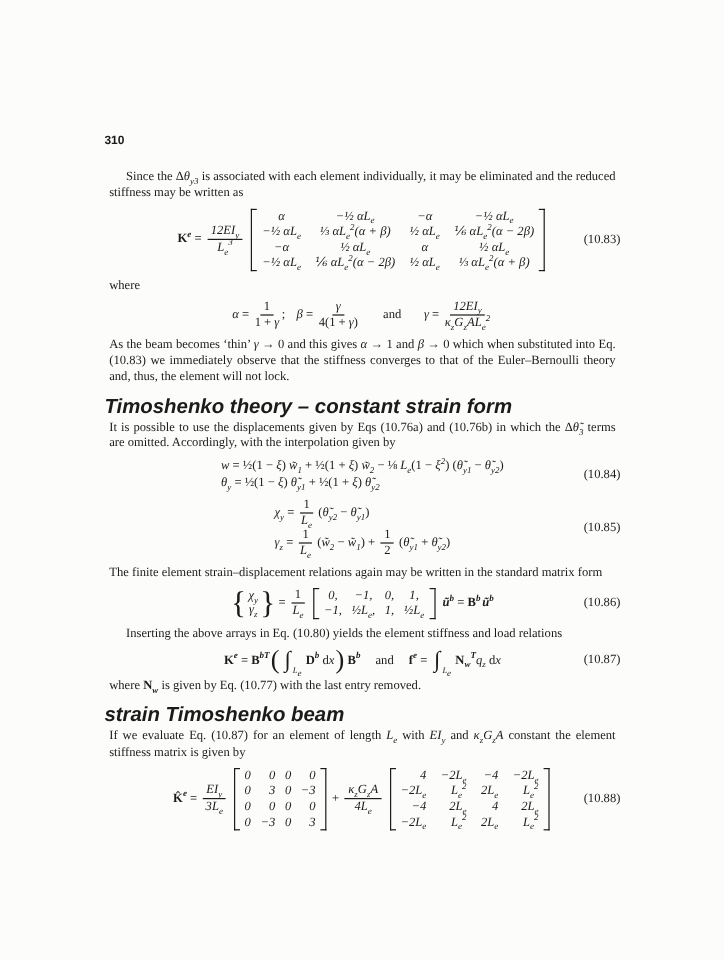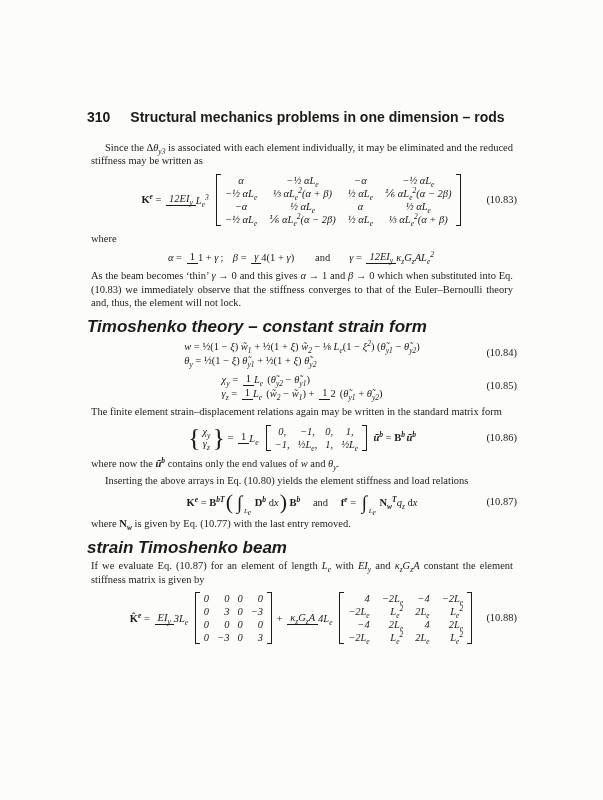--- a/index.html
+++ b/index.html
@@ -5,43 +5,43 @@
   html,body{margin:0;padding:0;}
   body{
     width:603px;height:800px;overflow:hidden;
     background:#fcfcfa;color:#1b1b1b;
     font-family:"Liberation Serif","DejaVu Serif",serif;
     font-size:10.5px;line-height:13.4px;
   }
   .page{padding:111px 86px 0 87px;}
   .pghead{
     font-family:"Liberation Sans","DejaVu Sans",sans-serif;
-    font-weight:bold;font-size:14px;line-height:13px;
-    display:flex;gap:20px;margin-bottom:17px;
+    font-weight:bold;font-size:10px;line-height:13px;
+    display:flex;gap:13px;margin-bottom:17px;
   }
   .para{margin:4px;text-align:justify;}
   .para.ind{text-indent:14px;}
   .head{
     font-family:"Liberation Sans","DejaVu Sans",sans-serif;
     font-weight:bold;font-style:italic;font-size:17px;line-height:15px;
     margin:10px 0 3px;
   }
   
   .eq{position:relative;display:flex;flex-direction:column;align-items:center;margin:5px 0;}
   .eqgroup{display:flex;flex-direction:column;align-items:flex-start;}
   .eqline{display:flex;align-items:center;justify-content:center;min-height:14px;}
   .eqnum{position:absolute;right:0;top:50%;transform:translateY(-50%);font-style:normal;}
   .r.rm{font-style:normal;}
   .r.mi{font-style:italic;}
   .r.mb{font-weight:bold;font-style:normal;}
   .r.mbi{font-weight:bold;font-style:italic;}
   .eq .r,.mat .r,.frac .r,.cases .r,.intsub .r{white-space:pre;}
   sub.ss,sup.ss{font-size:7.5px;font-style:italic;line-height:0;}
   .sp{display:inline-block;}
-  .frac{display:inline-flex;flex-direction:row;align-items:center;vertical-align:middle;margin:0 2px;text-align:center;}
+  .frac{display:inline-flex;flex-direction:column;align-items:center;vertical-align:middle;margin:0 2px;text-align:center;}
   .fn{display:block;padding:0 3px 1px;border-bottom:1px solid currentColor;line-height:11px;}
   .fd{display:block;padding-top:1px;line-height:11.5px;}
   .big{font-size:22px;line-height:0;font-style:normal;margin:0 1px;}
   .intw{display:inline-block;position:relative;margin:0 2px;padding:2px 9px 0 1px;}
   .intg{font-size:19px;line-height:16px;font-style:normal;}
   .intsub{position:absolute;bottom:-3px;right:0;font-size:7px;line-height:7px;}
   .mat{display:inline-flex;align-items:stretch;margin:0 2px;vertical-align:middle;}
   .bk{width:4px;margin:1px 0;}
   .bkl{border-left:1.2px solid currentColor;border-top:1.2px solid currentColor;border-bottom:1.2px solid currentColor;}
   .bkr{border-right:1.2px solid currentColor;border-top:1.2px solid currentColor;border-bottom:1.2px solid currentColor;}
@@ -53,21 +53,20 @@
   .brace{font-size:26px;line-height:24px;font-style:normal;}
   .cbody{display:flex;flex-direction:column;align-items:center;margin:0 2px;}
   .ccell{line-height:12px;}
 </style>
 </head>
 <body>
 
 <div class="page">
   <div class="pghead">
     <span>310</span>
-    <span>Structural mechanics problems in one dimension – rods</span>
   </div>
   <div>
       <p class="para ind"><span class="r rm">Since the </span><span class="r rm">Δ</span><span class="r mi">θ<sub class="ss">y3</sub></span><span class="r rm"> is associated with each element individually, it may be eliminated and the reduced stiffness may be written as</span></p>
       <div class="eq">
         <div class="eqline">
           <span class="r mb">K<sup class="ss">e</sup></span>
           <span class="r rm"> = </span>
           <span class="frac">
             <span class="fn"><span class="r mi">12EI<sub class="ss">y</sub></span></span>
             <span class="fd"><span class="r mi">L<sub class="ss">e</sub><sup class="ss">3</sup></span></span>
@@ -123,20 +122,21 @@
           <span class="frac">
             <span class="fn"><span class="r mi">12EI<sub class="ss">y</sub></span></span>
             <span class="fd"><span class="r mi">κ<sub class="ss">z</sub>G<sub class="ss">z</sub>AL<sub class="ss">e</sub><sup class="ss">2</sup></span></span>
           </span>
         </div>
       </div>
       <p class="para"><span class="r rm">As the beam becomes ‘thin’ </span><span class="r mi">γ</span><span class="r rm"> → 0 and this gives </span><span class="r mi">α</span><span class="r rm"> → 1 and </span><span class="r mi">β</span><span class="r rm"> → 0 which when substituted into Eq. (10.83) we immediately observe that the stiffness converges to that of the Euler–Bernoulli theory and, thus, the element will not lock.</span></p>
       <div class="head">
         <div class="hline">Timoshenko theory – constant strain form</div>
       </div>
+      <p class="para"><span class="r rm">It is possible to use the displacements given by Eqs (10.76a) and (10.76b) in which the </span><span class="r rm">Δ</span><span class="r mi">θ̃<sub class="ss">3</sub></span><span class="r rm"> terms are omitted. Accordingly, with the interpolation given by</span></p>
       <div class="eq">
         <div class="eqgroup">
           <div class="eqline">
             <span class="r mi">w</span>
             <span class="r rm"> = ½(1 − </span>
             <span class="r mi">ξ</span>
             <span class="r rm">) </span>
             <span class="r mi">w̃<sub class="ss">1</sub></span>
             <span class="r rm"> + ½(1 + </span>
             <span class="r mi">ξ</span>
@@ -242,21 +242,20 @@
           </span>
           <span class="sp" style="width: 0.4em;"></span>
           <span class="r mbi">ũ<sup class="ss">b</sup></span>
           <span class="r rm"> = </span>
           <span class="r mb">B<sup class="ss">b</sup></span>
           <span class="sp" style="width: 0.15em;"></span>
           <span class="r mbi">ũ<sup class="ss">b</sup></span>
         </div>
         <span class="eqnum">(10.86)</span>
       </div>
-      <p class="para"><span class="r rm">where now the </span><span class="r mbi">ũ<sup class="ss">b</sup></span><span class="r rm"> contains only the end values of </span><span class="r mi">w</span><span class="r rm"> and </span><span class="r mi">θ<sub class="ss">y</sub></span><span class="r rm">.</span></p>
       <p class="para ind"><span class="r rm">Inserting the above arrays in Eq. (10.80) yields the element stiffness and load relations</span></p>
       <div class="eq">
         <div class="eqline">
           <span class="r mb">K<sup class="ss">e</sup></span>
           <span class="r rm"> = </span>
           <span class="r mb">B<sup class="ss">bT</sup></span>
           <span class="big">(</span>
           <span class="intw"><span class="intg">∫</span><span class="intsub"><span class="r mi">L<sub class="ss">e</sub></span></span></span>
           <span class="sp" style="width: 0.15em;"></span>
           <span class="r mb">D<sup class="ss">b</sup></span>

